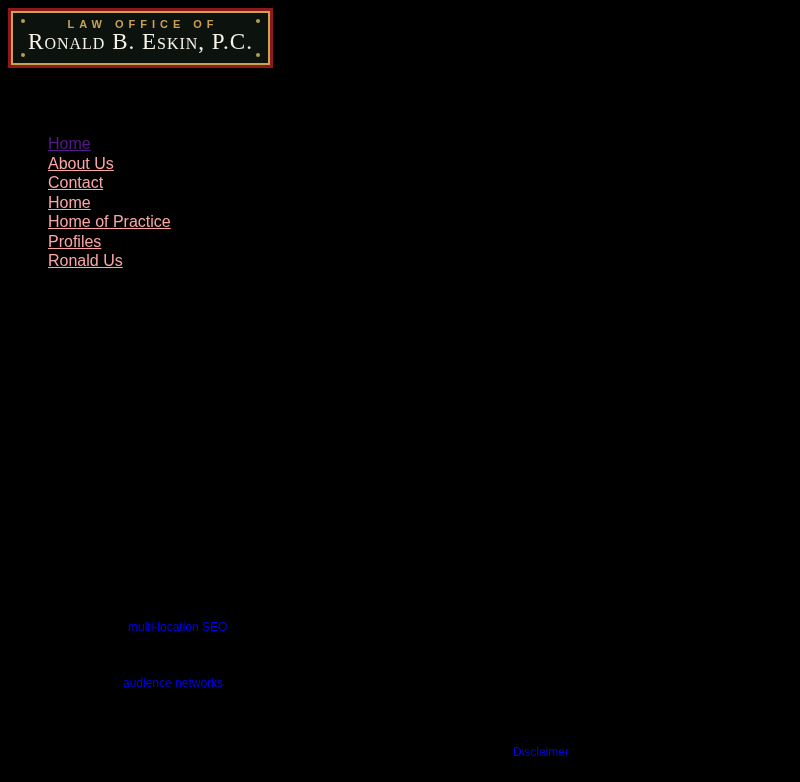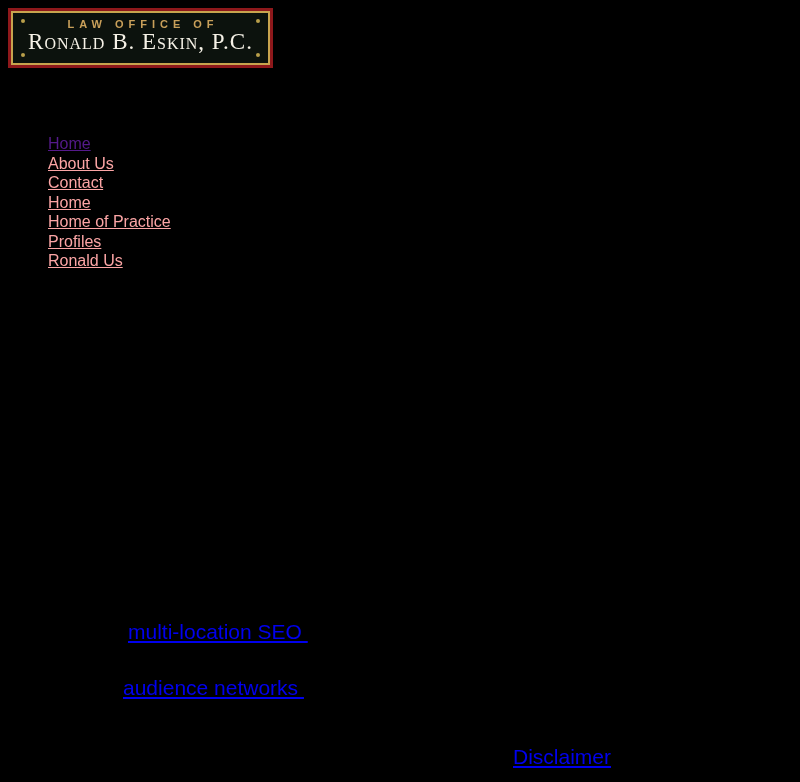--- a/index.html
+++ b/index.html
@@ -81,23 +81,22 @@
     text-decoration: underline;
     cursor: pointer;
   }
   .nav a.visited {
     color: #551A8B;
   }
 
   
   .content-link {
     position: absolute;
-    font-size: 21px;
+    font-size: 12px;
     color: #0000EE;
-    text-decoration: underline;
     white-space: pre;
     cursor: pointer;
   }
   .link-seo        { left: 128px; top: 620px; }
   .link-audience   { left: 123px; top: 676px; }
   .link-disclaimer { left: 513px; top: 745px; text-align: right; }
 </style>
 </head>
 <body>
 

